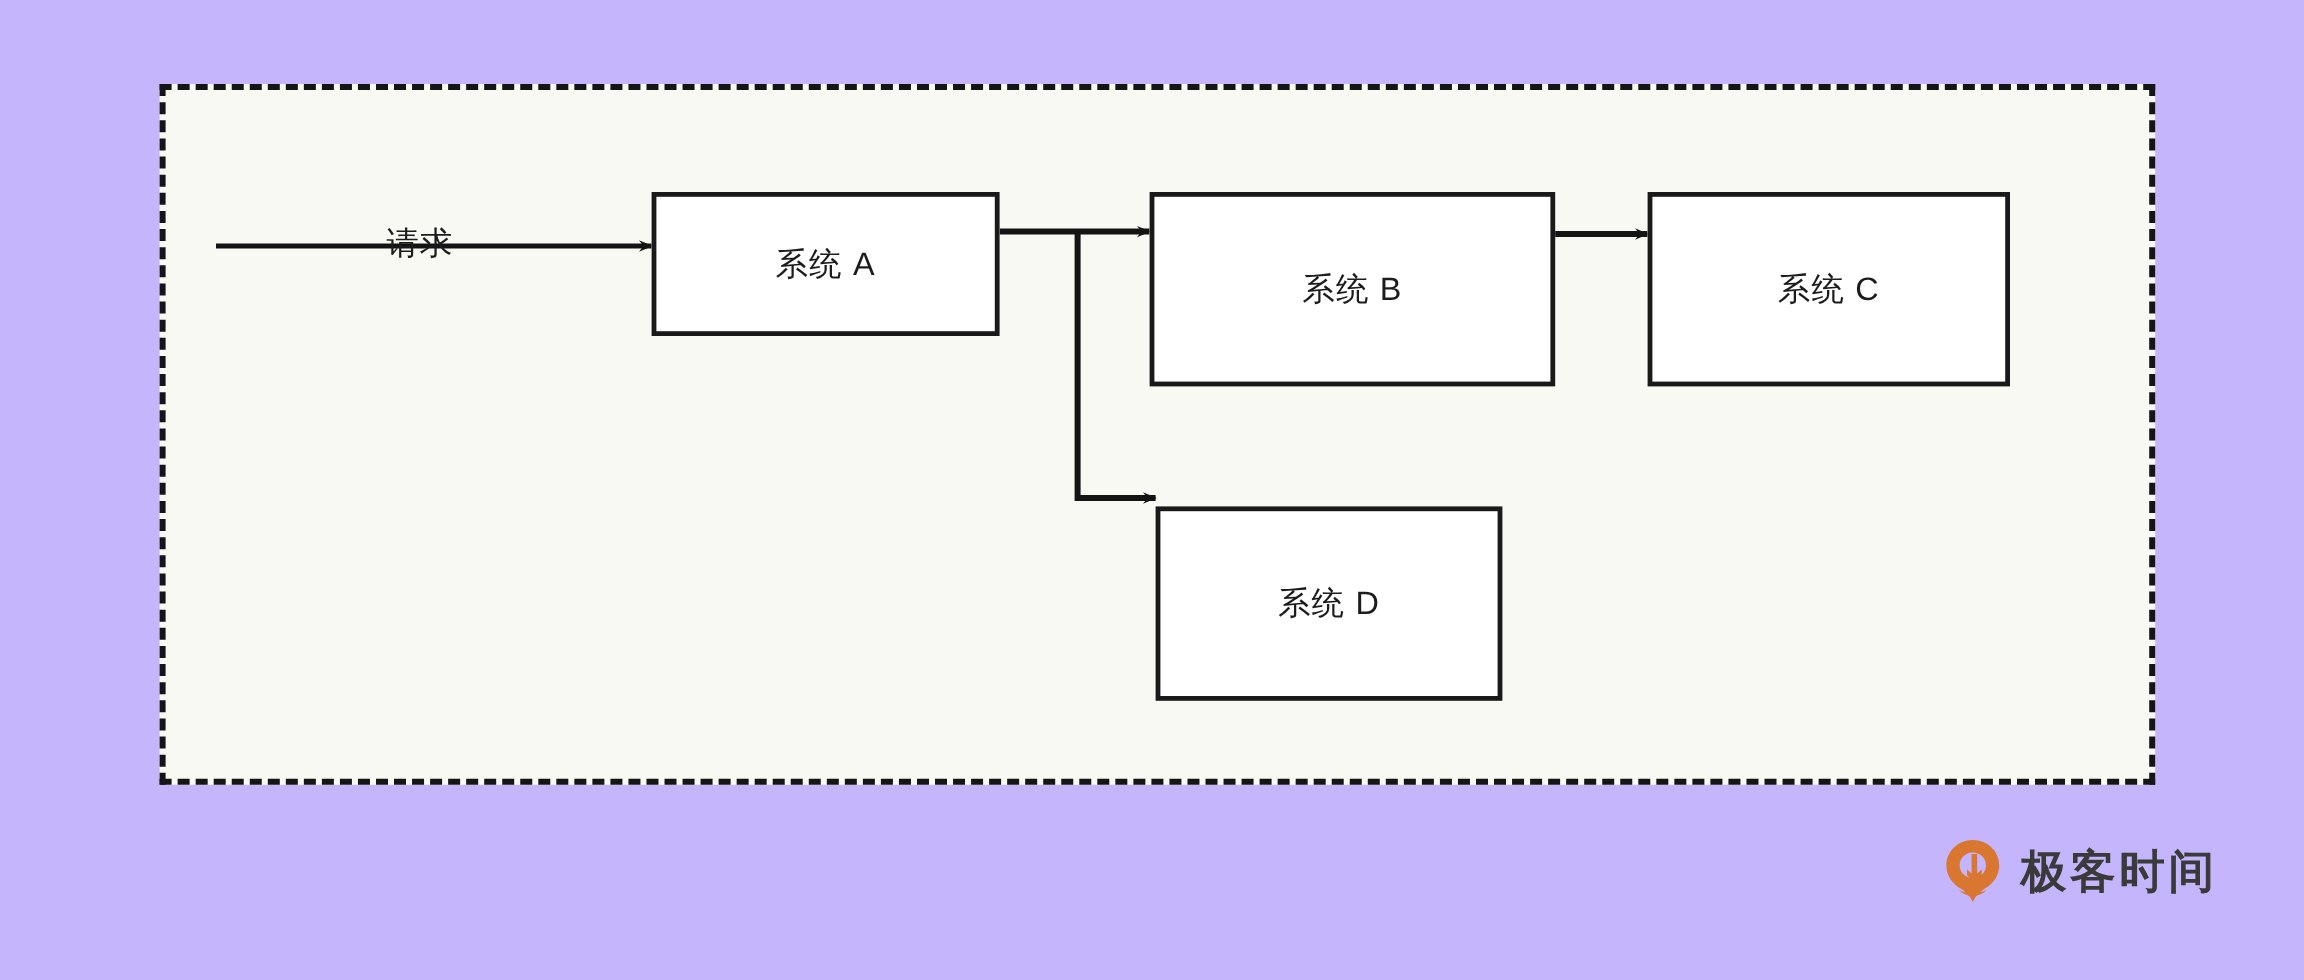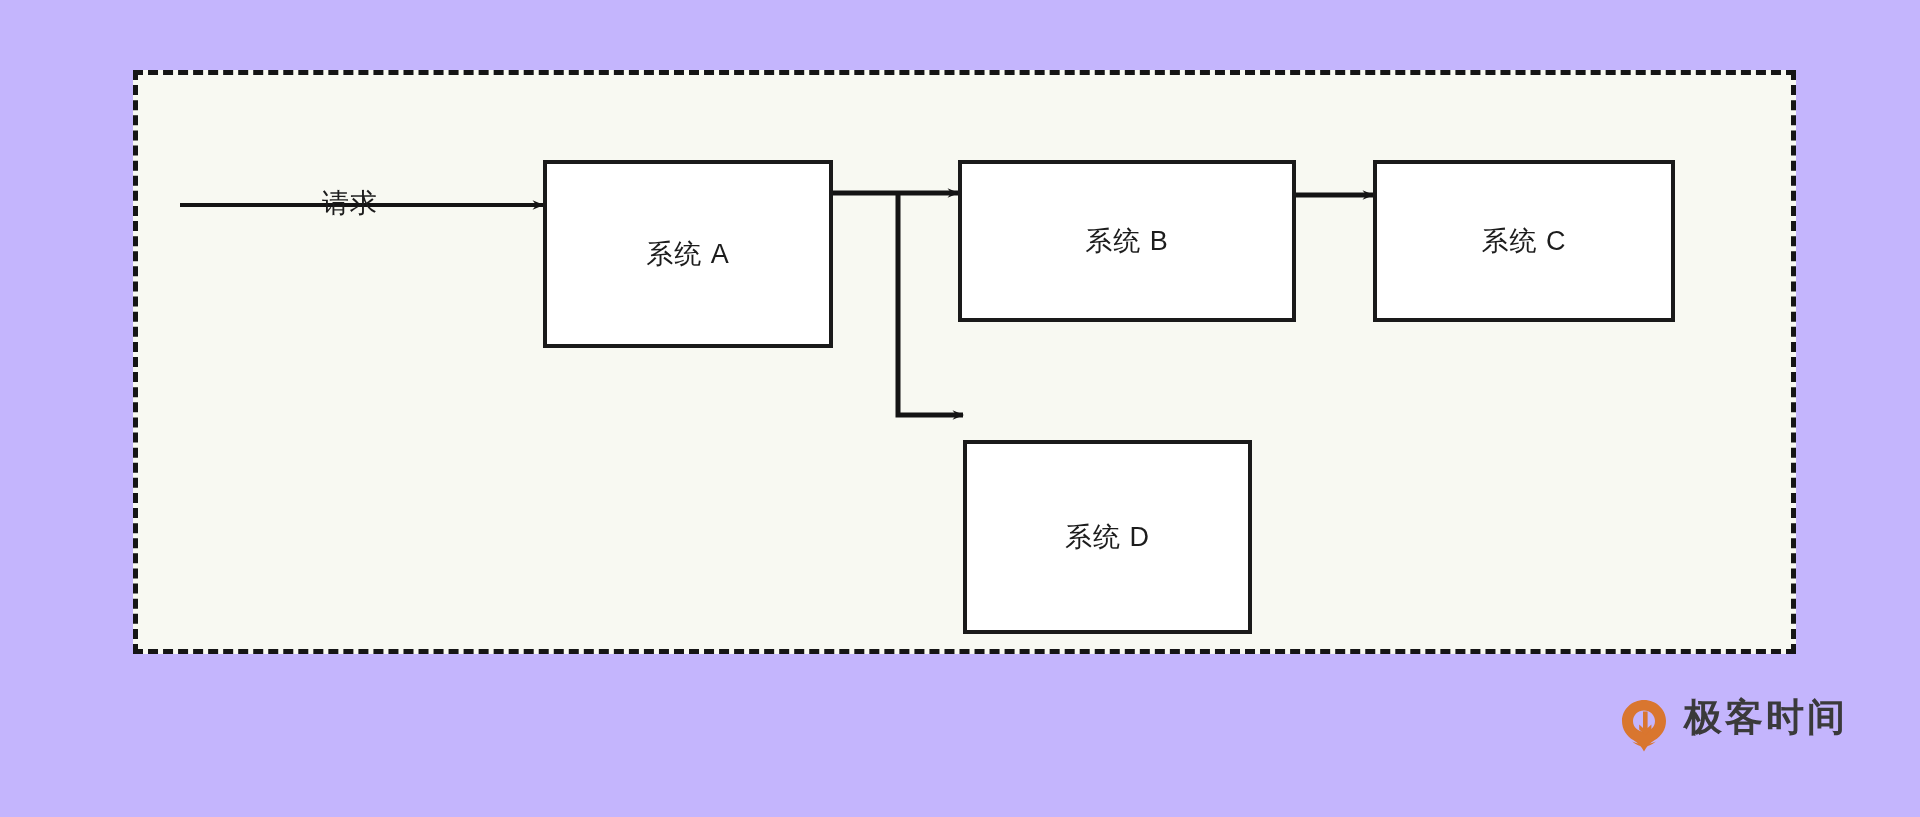--- a/index.html
+++ b/index.html
@@ -62,21 +62,21 @@
     letter-spacing: 1px;
     white-space: nowrap;
     user-select: none;
   }
   
   #brand-logo {
     position: absolute;
     left: 1618px;
     top: 698px;
     display: flex;
-    align-items: flex-start;
+    align-items: center;
     gap: 14px;
   }
   #brand-mark {
     width: 52px;
     height: 58px;
     flex: 0 0 auto;
   }
   #brand-text {
     font-size: 38px;
     font-weight: 600;
@@ -113,33 +113,33 @@
       <line x1="1248" y1="195" x2="1373" y2="195" stroke="#141414" stroke-width="5" marker-end="url(#arrowhead)"></line>
     </g>
 
     <g>
       <path d="M898,193 L898,415 L963,415" fill="none" stroke="#141414" stroke-width="5" marker-end="url(#arrowhead)"></path>
     </g>
   </svg>
 
   <div id="request-label">请求</div>
 
-  <div class="sys-box" style="left:543px; top:160px; width:290px; height:188px;">
+  <div class="sys-box" style="left:543px; top:160px; width:290px; height:120px;">
     <span class="sys-label">系统 A</span>
   </div>
 
   <div class="sys-box" style="left:958px; top:160px; width:338px; height:162px;">
     <span class="sys-label">系统 B</span>
   </div>
 
   <div class="sys-box" style="left:1373px; top:160px; width:302px; height:162px;">
     <span class="sys-label">系统 C</span>
   </div>
 
-  <div class="sys-box" style="left:963px; top:440px; width:289px; height:194px;">
+  <div class="sys-box" style="left:963px; top:422px; width:289px; height:162px;">
     <span class="sys-label">系统 D</span>
   </div>
 
   <div id="brand-logo">
     <svg id="brand-mark" viewBox="0 0 52 58" xmlns="http://www.w3.org/2000/svg">
       <path d="M26,2 C13.8,2 4,11.4 4,23.0 C4,31.3 8.6,38.2 15.6,42.3
                C20.2,45.0 23.4,48.6 26,53.5 C28.6,48.6 31.8,45.0 36.4,42.3
                C43.4,38.2 48,31.3 48,23.0 C48,11.4 38.2,2 26,2 Z
                M26,12.4 C32.2,12.4 37.0,17.1 37.0,23.0
                C37.0,28.9 32.2,33.6 26,33.6 C19.8,33.6 15.0,28.9 15.0,23.0

